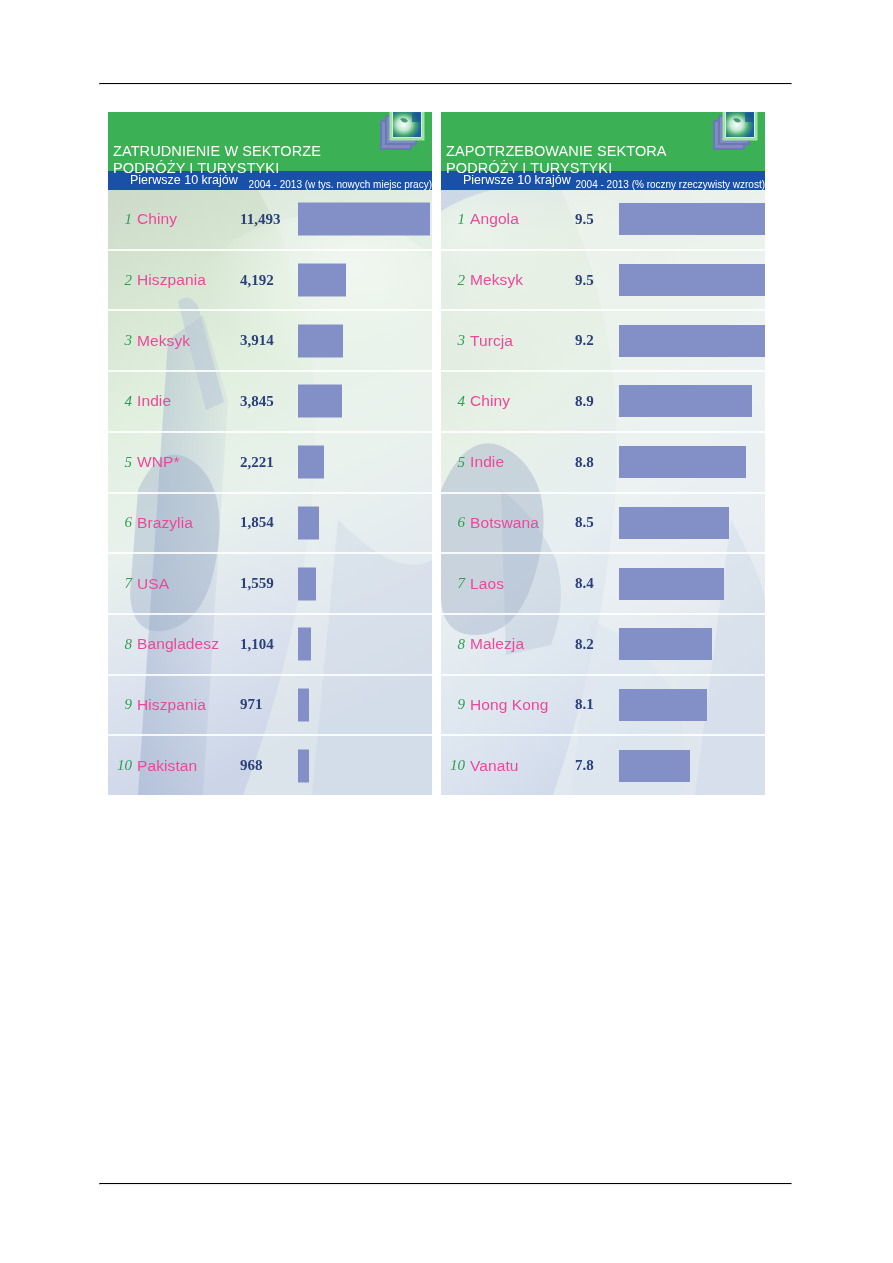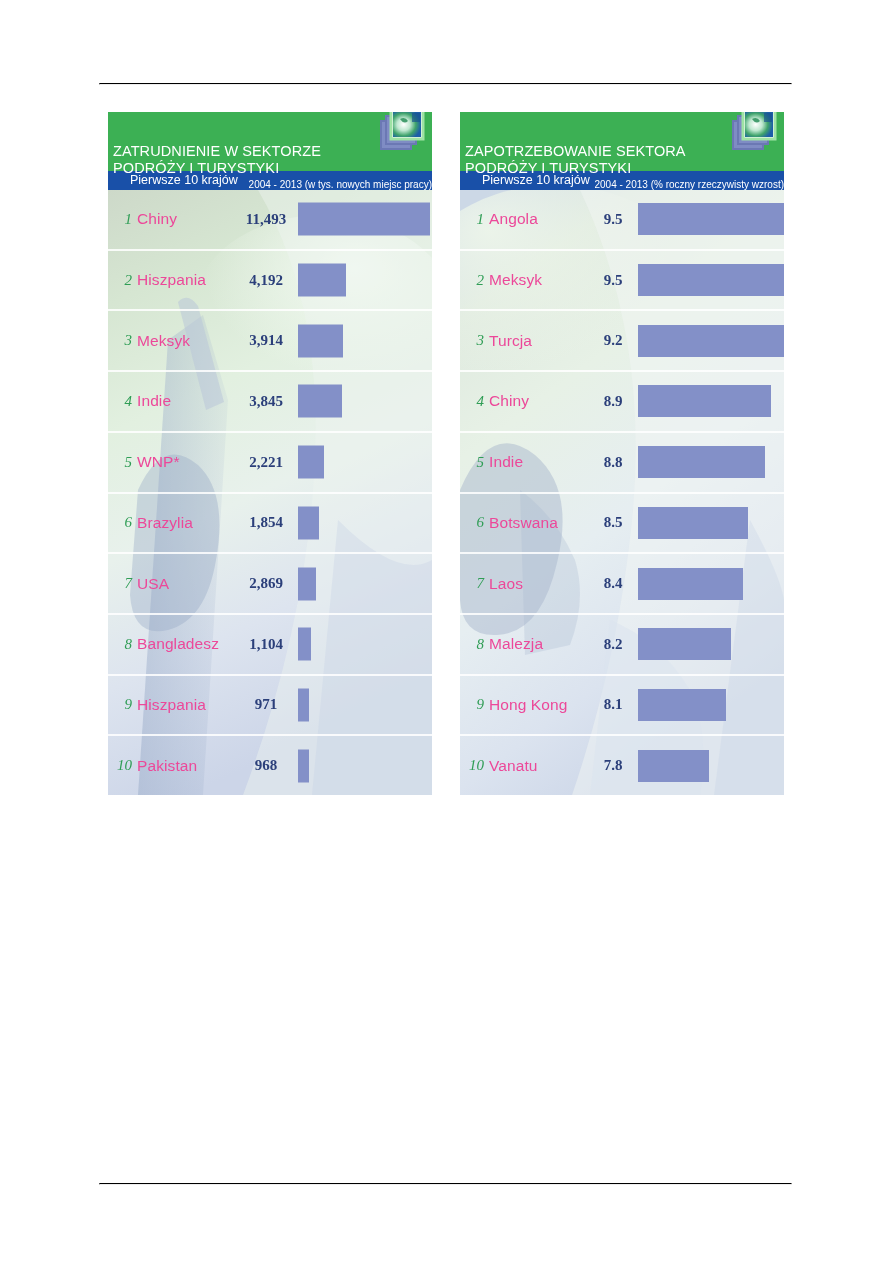--- a/index.html
+++ b/index.html
@@ -34,21 +34,21 @@
   }
 
   .panel {
     position: absolute;
     top: 0;
     width: 324px;
     height: 688px;
     overflow: hidden;
   }
   .panel.left  { left: 0px; }
-  .panel.right { left: 352px; }
+  .panel.right { left: 333px; }
 
   
   .panel-header {
     position: relative;
     background: #3cb054;
     height: 59px;
     padding: 3px 0 0 5px;
     box-sizing: border-box;
   }
   .panel-title {
@@ -132,21 +132,21 @@
     flex: 0 0 auto;
     color: #ec4899;
     font-size: 15.5px;
     letter-spacing: .1px;
   }
   .panel.left  .country { width: 103px; }
   .panel.right .country { width: 105px; }
 
   .value {
     flex: 0 0 auto;
-    text-align: center;
+    text-align: left;
     color: #2b3f7a;
     font-family: "Liberation Serif", serif;
     font-size: 15px;
     font-weight: 700;
     padding-right: 6px;
   }
   .panel.left  .value { width: 52px; }
   .panel.right .value { width: 38px; }
 
   .bar-track {
@@ -274,21 +274,21 @@
           <span class="rank">6</span>
           <span class="country">Brazylia</span>
           <span class="value">1,854</span>
           <span class="bar-track">
               <span class="bar" style="width: 21.3px;"></span>
             </span>
         </div>
         <div class="row">
           <span class="rank">7</span>
           <span class="country">USA</span>
-          <span class="value">2,869</span>
+          <span class="value">1,559</span>
           <span class="bar-track">
               <span class="bar" style="width: 17.9px;"></span>
             </span>
         </div>
         <div class="row">
           <span class="rank">8</span>
           <span class="country">Bangladesz</span>
           <span class="value">1,104</span>
           <span class="bar-track">
               <span class="bar" style="width: 12.7px;"></span>

